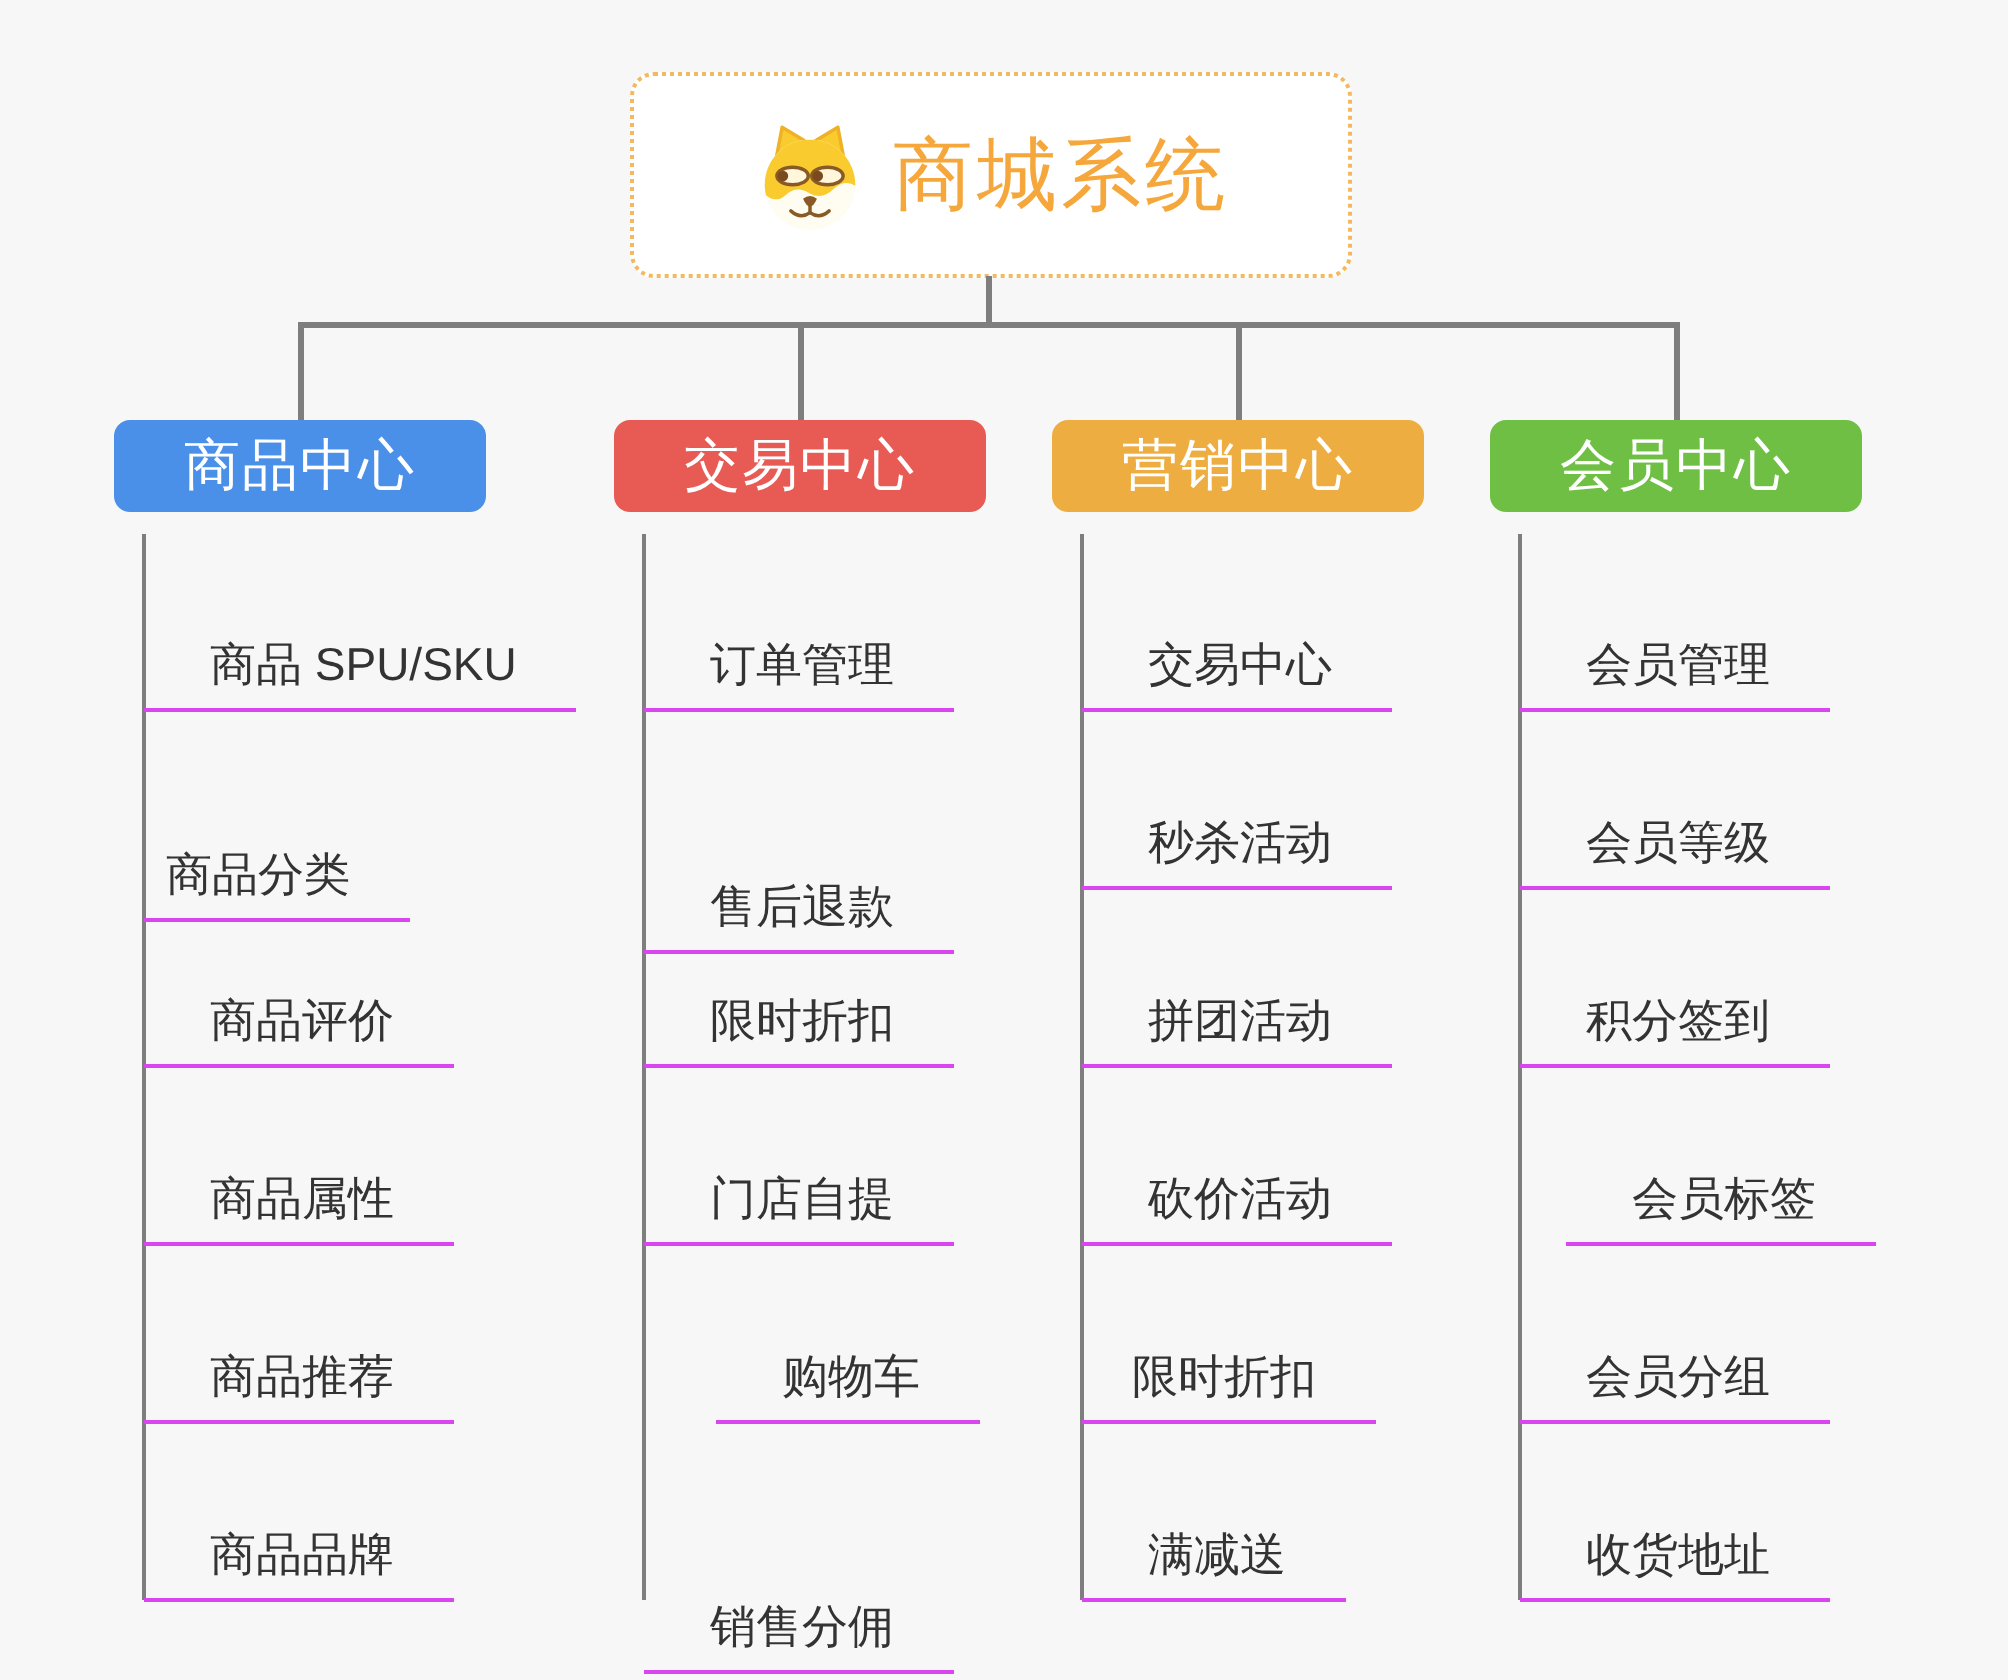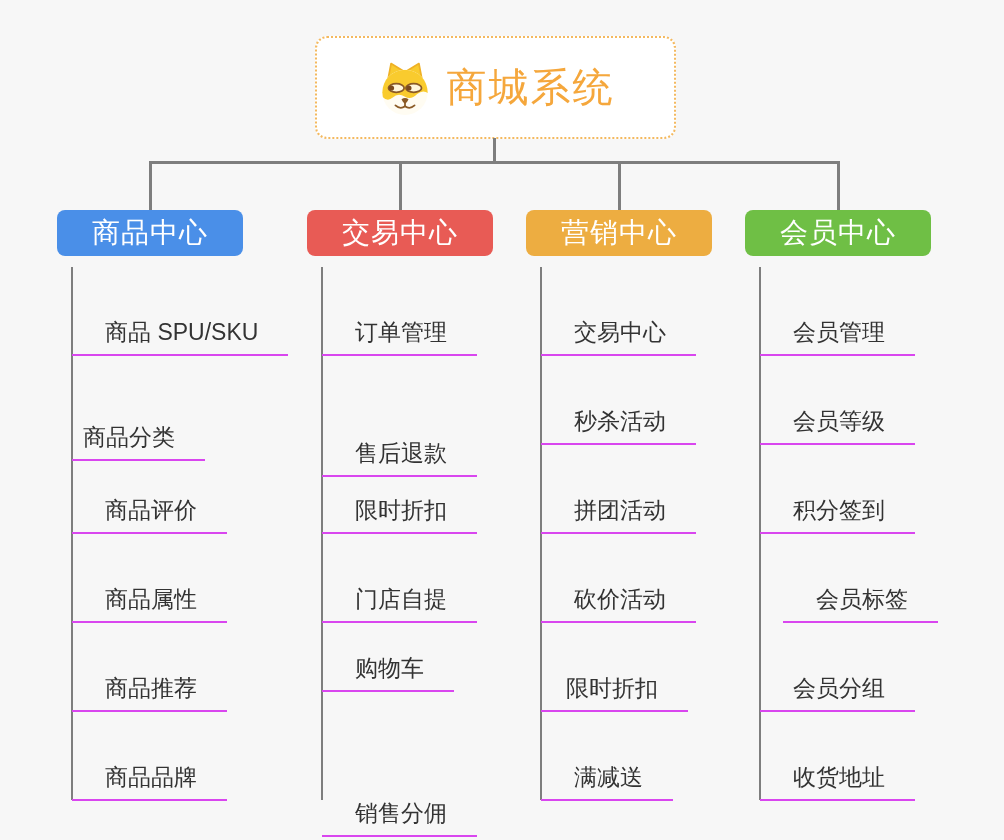--- a/index.html
+++ b/index.html
@@ -95,21 +95,21 @@
       </div>
       <div class="branch-box" style="left: 307px; background: rgb(232, 91, 85);">
         <span>交易中心</span>
       </div>
       <div class="branch-col" style="left: 321px;">
         <div class="branch-vline"></div>
         <div class="leaf-item" style="top: 52px;">订单管理</div>
         <div class="leaf-item" style="top: 141px; margin-top: 32px;">售后退款</div>
         <div class="leaf-item" style="top: 230px;">限时折扣</div>
         <div class="leaf-item" style="top: 319px;">门店自提</div>
-        <div class="leaf-item" style="top: 388px;">购物车</div>
+        <div class="leaf-item" style="top: 408px; margin-left: 36px;">购物车</div>
         <div class="leaf-item" style="top: 497px; margin-top: 36px;">销售分佣</div>
       </div>
       <div class="branch-box" style="left: 526px; background: rgb(237, 173, 65);">
         <span>营销中心</span>
       </div>
       <div class="branch-col" style="left: 540px;">
         <div class="branch-vline"></div>
         <div class="leaf-item" style="top: 52px;">交易中心</div>
         <div class="leaf-item" style="top: 141px;">秒杀活动</div>
         <div class="leaf-item" style="top: 230px;">拼团活动</div>

